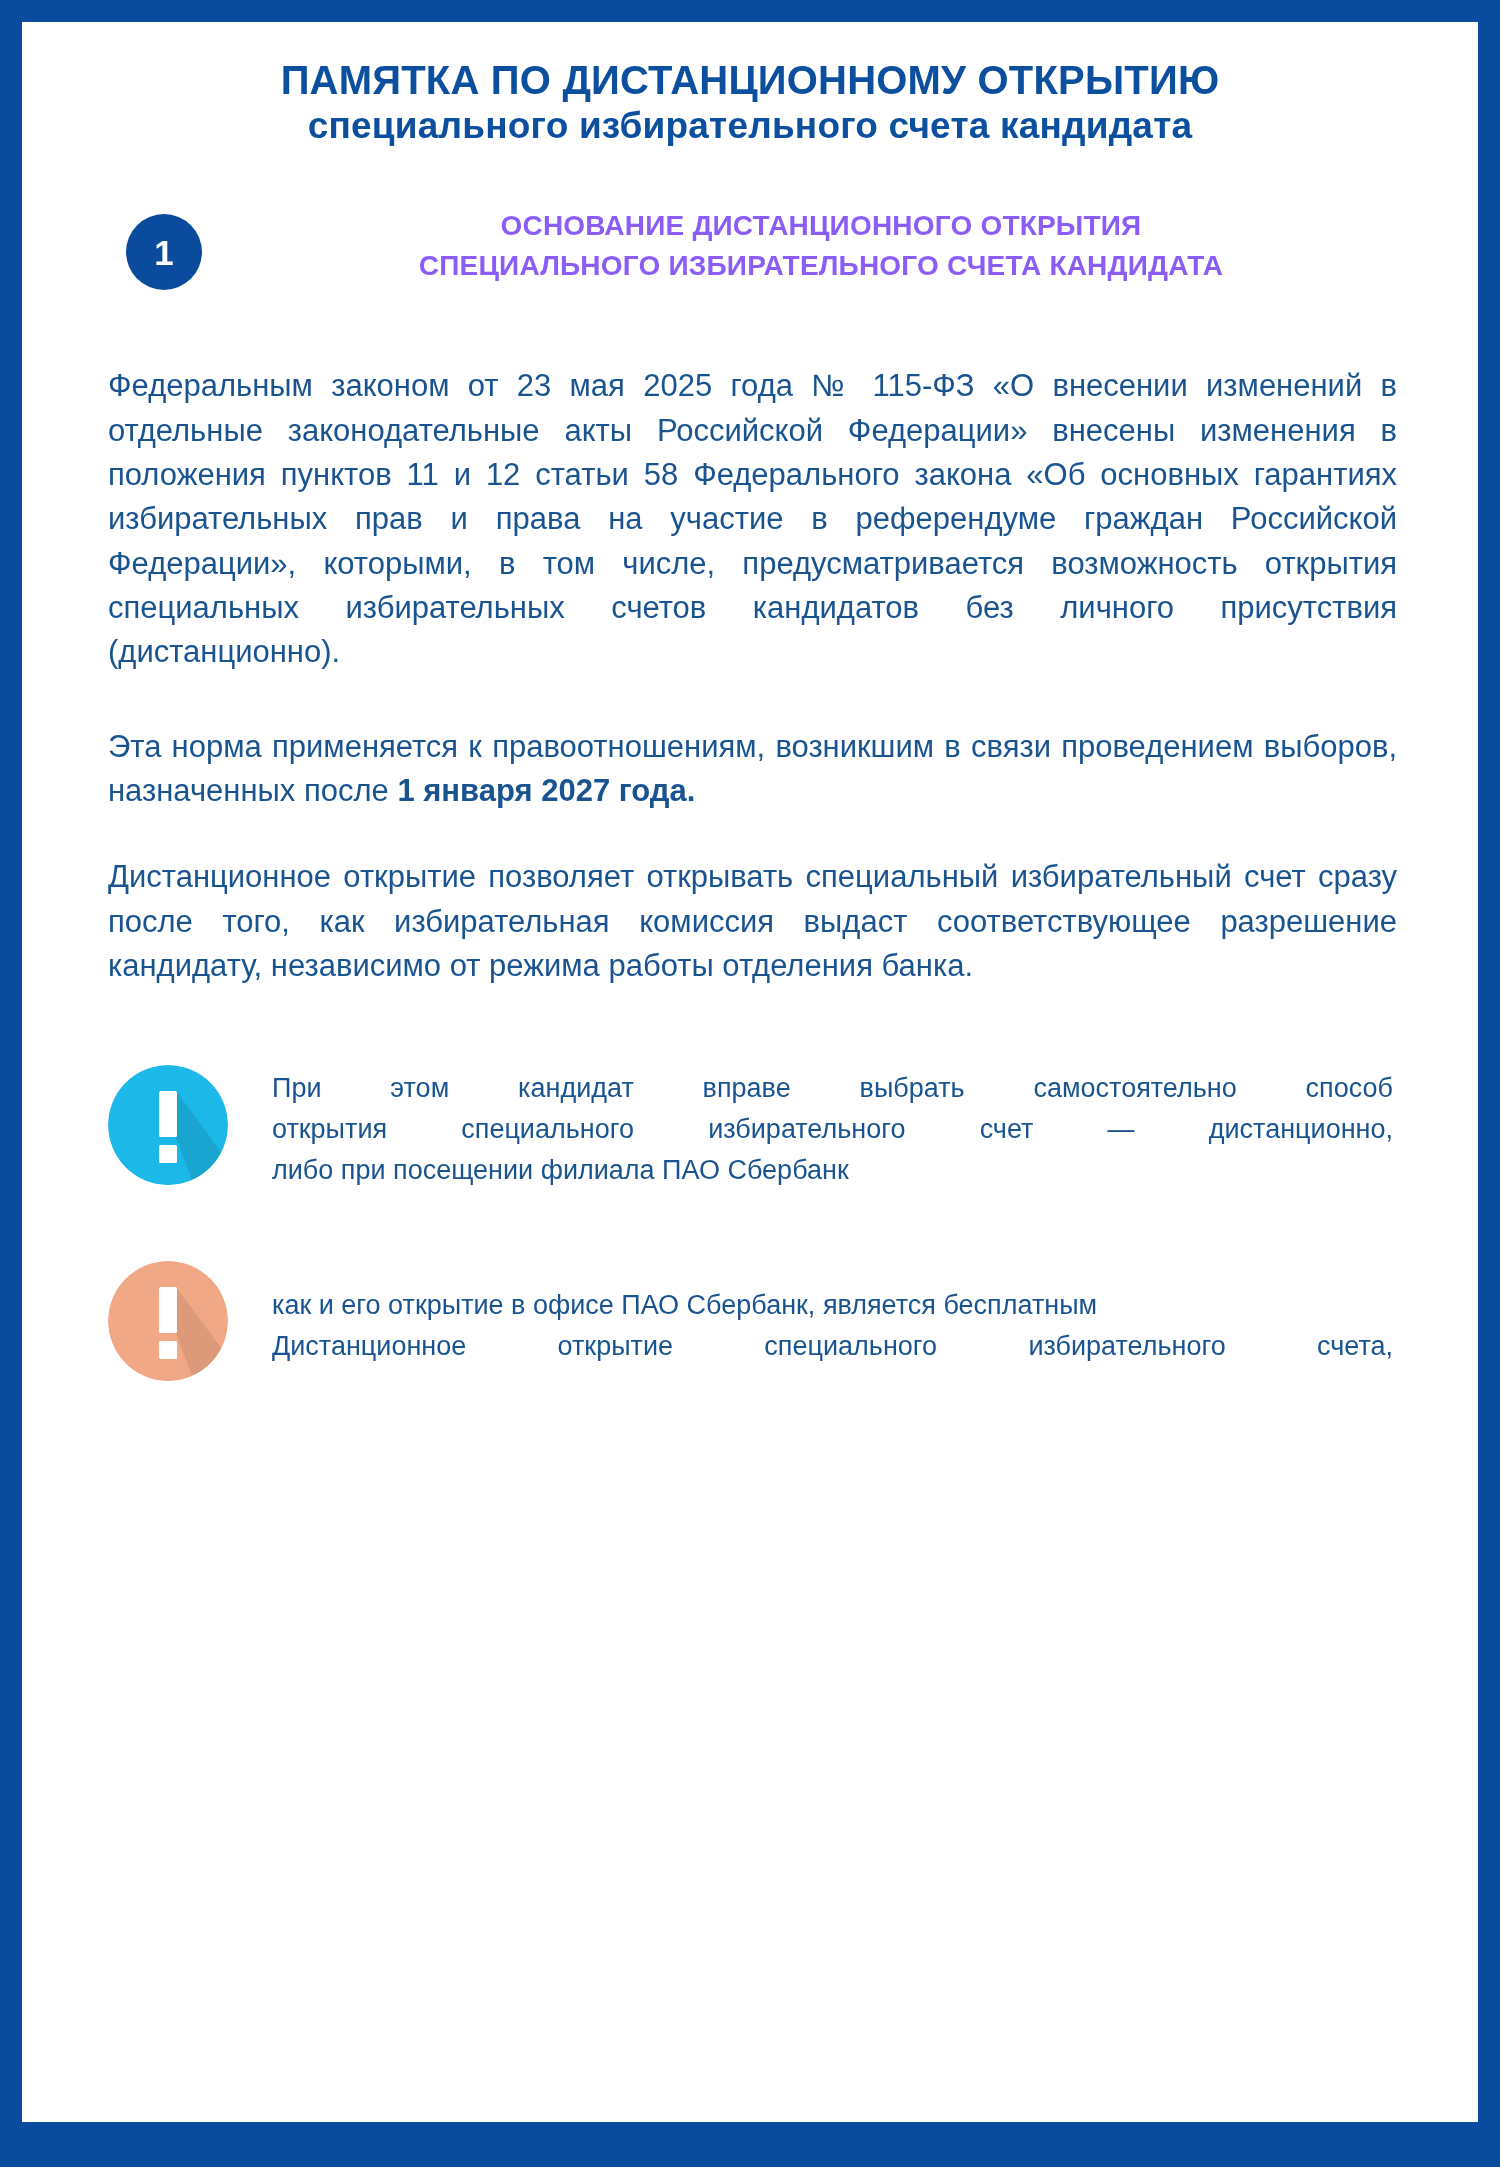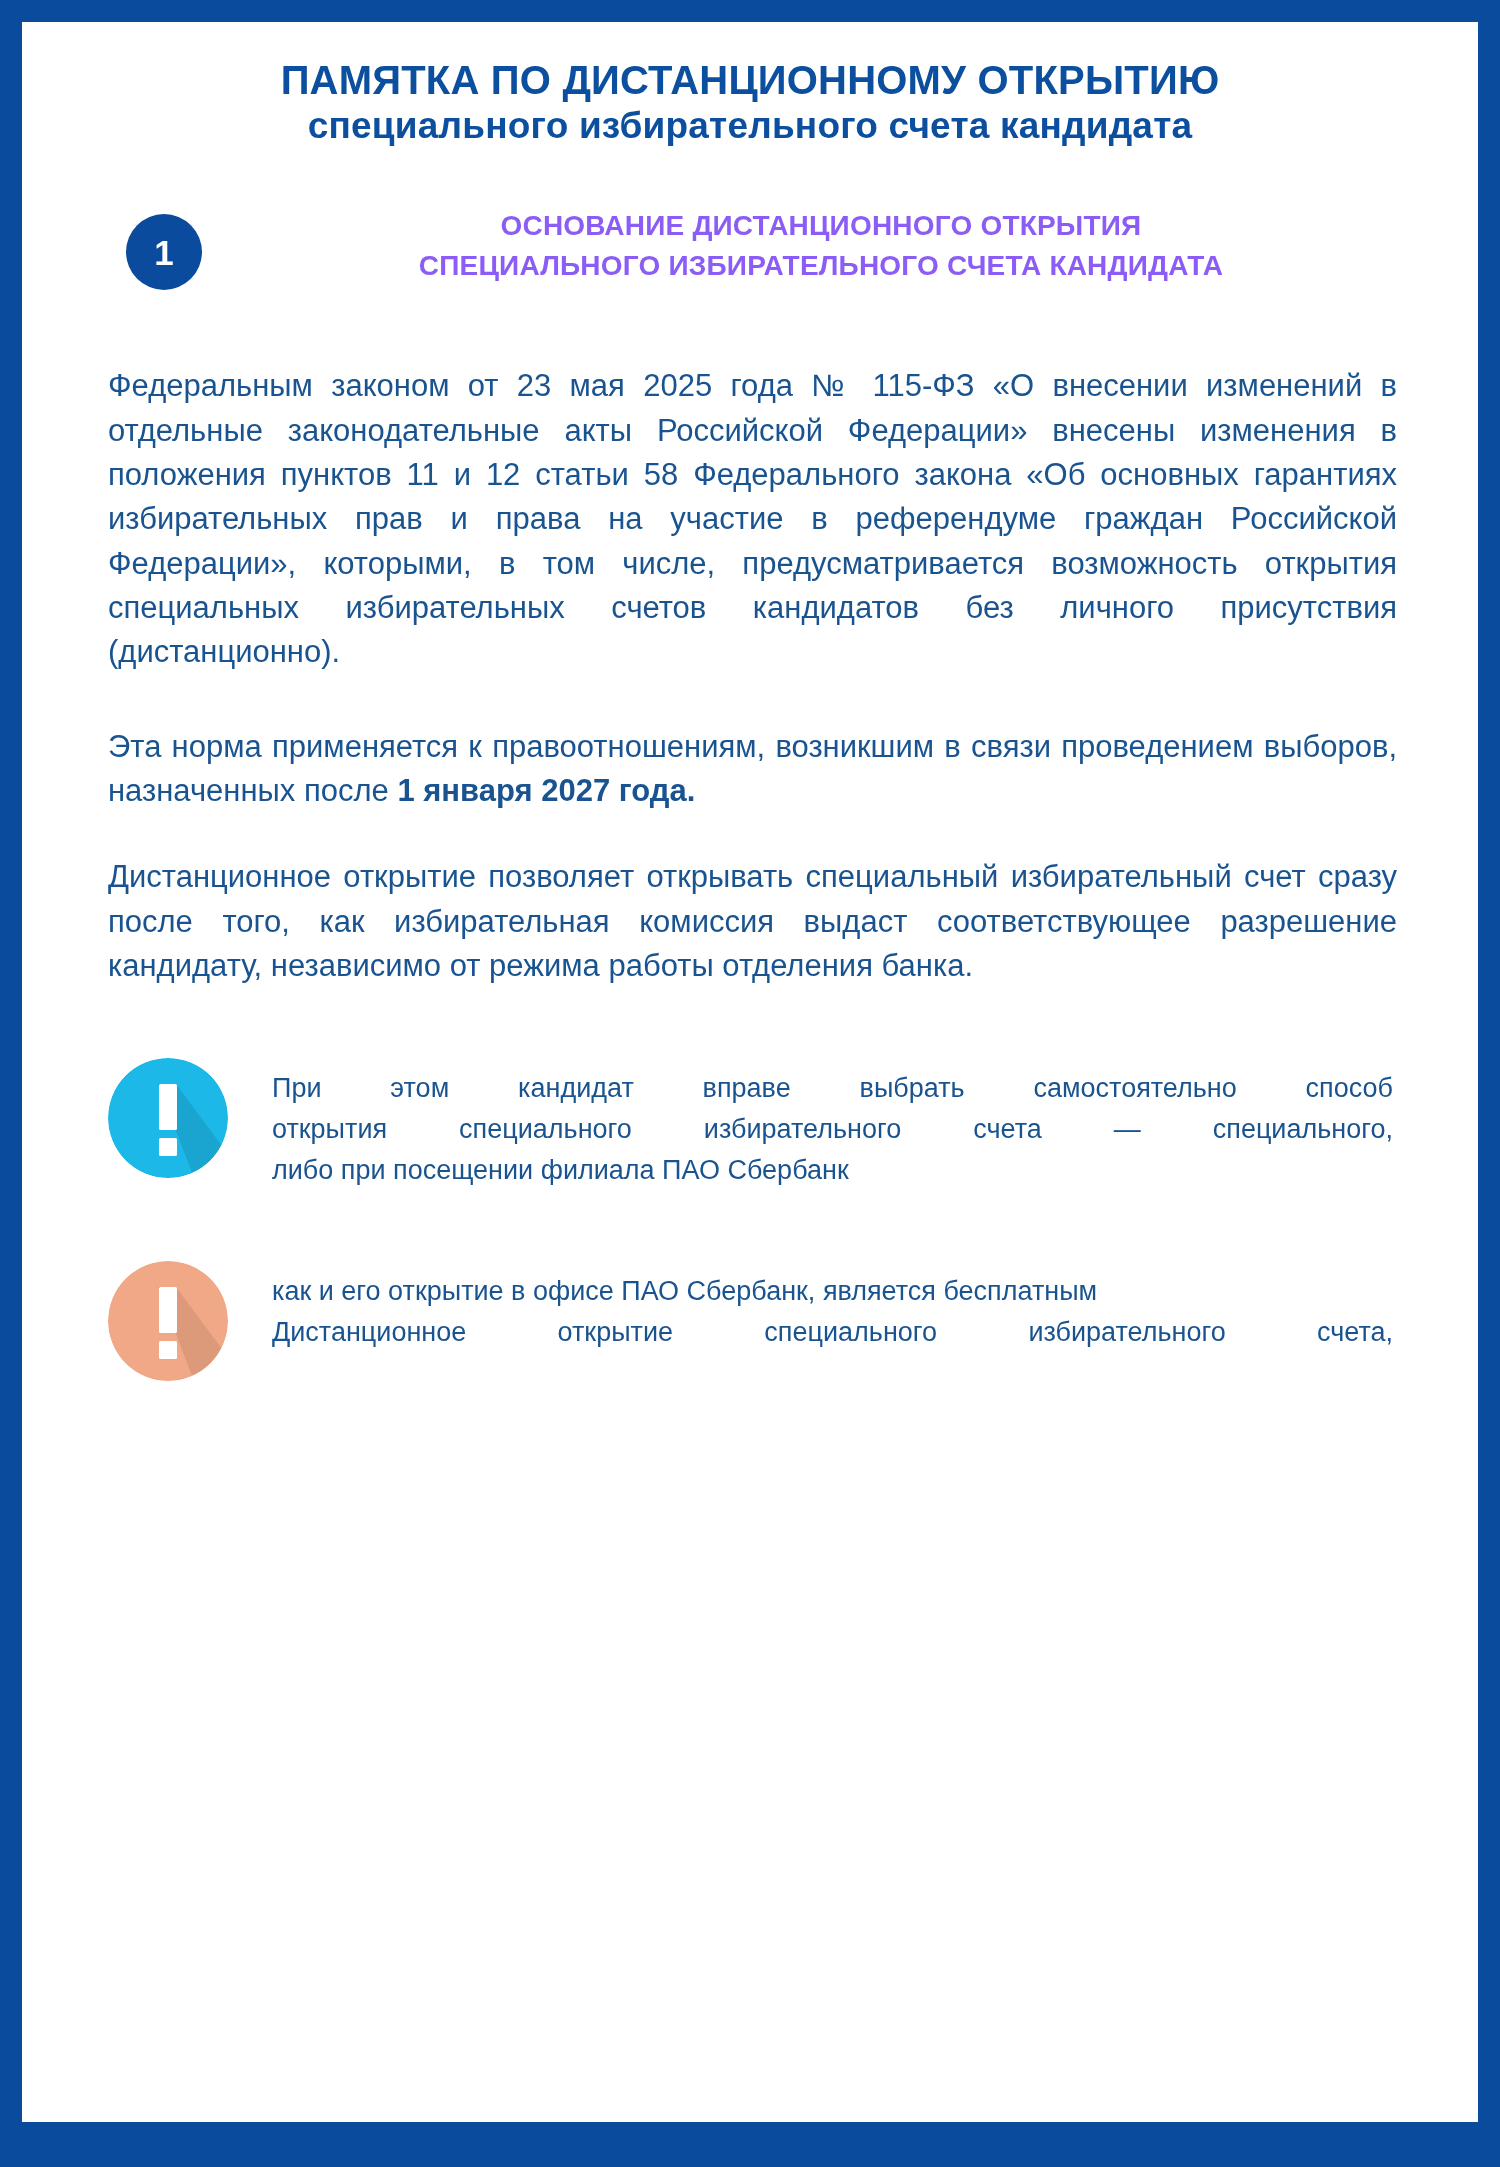--- a/index.html
+++ b/index.html
@@ -106,21 +106,21 @@
   .para-gap-2 { margin-bottom: 42px; }
 
   
   .callouts {
     margin-top: 68px;
     padding: 0 85px 0 86px;
   }
   .callout {
     position: relative;
     display: flex;
-    align-items: flex-start;
+    align-items: center;
     margin-bottom: 68px;
   }
   .callout-icon {
     flex: 0 0 auto;
     width: 120px;
     height: 120px;
     border-radius: 50%;
     position: relative;
     overflow: hidden;
     margin-right: 44px;
@@ -184,21 +184,21 @@
             <circle cx="60" cy="60" r="60" fill="#1cb8e8"></circle>
             <g clip-path="url(#clipA)">
               <path d="M50 26 L68 26 L120 96 L120 120 L86 120 Z" fill="#000000" opacity="0.10"></path>
             </g>
             <rect x="51" y="26" width="18" height="46" rx="1.5" fill="#ffffff"></rect>
             <rect x="51" y="80" width="18" height="18" rx="1.5" fill="#ffffff"></rect>
           </svg>
         </div>
         <div class="callout-text">
           <span class="cl j">При этом кандидат вправе выбрать самостоятельно способ</span>
-          <span class="cl j">открытия специального избирательного счета — специального,</span>
+          <span class="cl j">открытия специального избирательного счет — дистанционно,</span>
           <span class="cl">либо при посещении филиала ПАО Сбербанк</span>
         </div>
       </div>
 
       <div class="callout">
         <div class="callout-icon">
           <svg viewBox="0 0 120 120" xmlns="http://www.w3.org/2000/svg" aria-hidden="true">
             <defs>
               <clipPath id="clipB">
                   <circle cx="60" cy="60" r="60"></circle>

